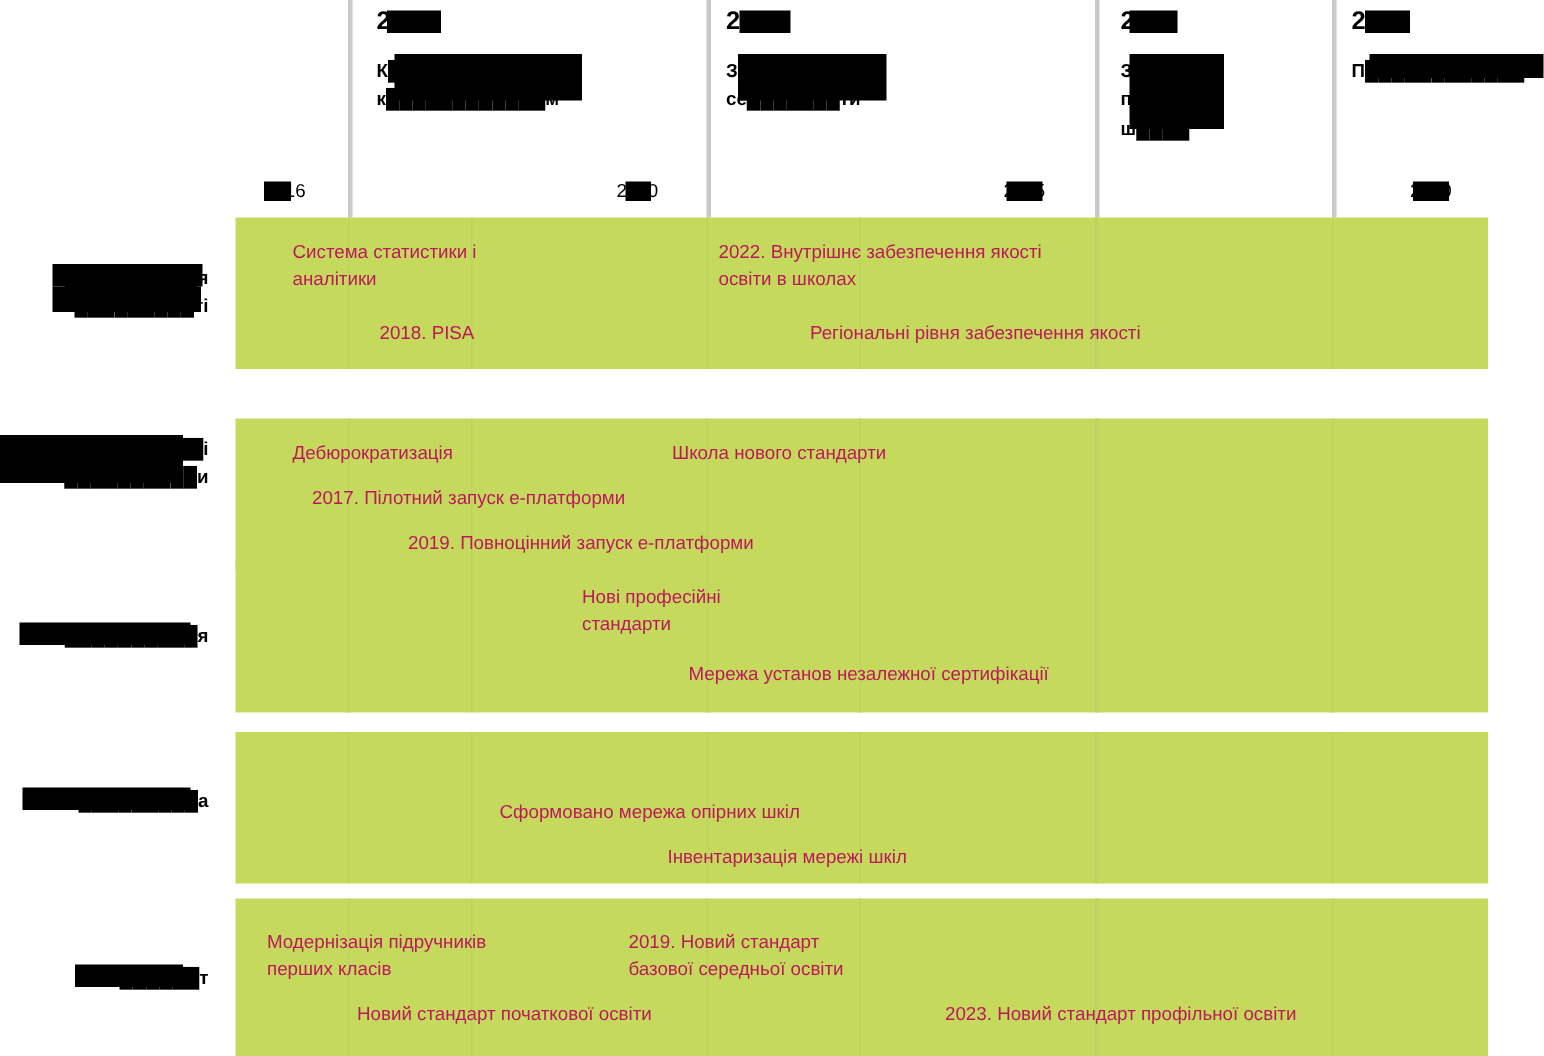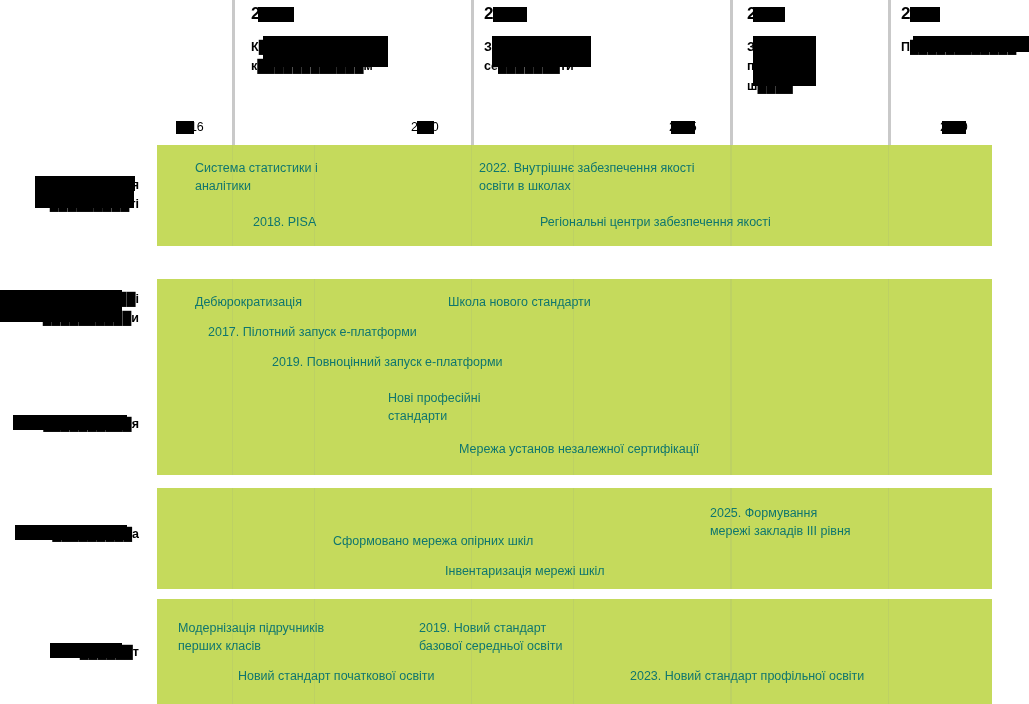--- a/index.html
+++ b/index.html
@@ -83,21 +83,21 @@
     position: absolute;
     top: 0;
     bottom: 0;
     width: 1px;
     background: #bdd163;
   }
   .item {
     position: absolute;
     font-size: 12.5px;
     line-height: 1.45;
-    color: #0f766e;
+    color: #be185d;
     white-space: pre-line;
   }
 </style>
 </head>
 <body>
 
 <div id="column-dividers">
     <div class="col-divider" style="left: 232px; height: 145px;"></div>
     <div class="col-divider" style="left: 471px; height: 145px;"></div>
     <div class="col-divider" style="left: 730px; height: 145px;"></div>
@@ -166,21 +166,21 @@
       <div class="lane-divider" style="left: 314px;"></div>
       <div class="lane-divider" style="left: 416px;"></div>
       <div class="lane-divider" style="left: 573px;"></div>
       <div class="lane-divider" style="left: 574px;"></div>
       <div class="lane-divider" style="left: 731px;"></div>
       <div class="item" style="left: 38px; top: 14px;">Система статистики і
 аналітики</div>
       <div class="item" style="left: 322px; top: 14px;">2022. Внутрішнє забезпечення якості
 освіти в школах</div>
       <div class="item" style="left: 96px; top: 68px;">2018. PISA</div>
-      <div class="item" style="left: 383px; top: 68px;">Регіональні центри забезпечення якості</div>
+      <div class="item" style="left: 383px; top: 68px;">Регіональні рівня забезпечення якості</div>
     </div>
     <div class="lane" style="top: 259px; height: 101px; margin-top: 20px;">
       <div class="lane-divider" style="left: 75px;"></div>
       <div class="lane-divider" style="left: 157px;"></div>
       <div class="lane-divider" style="left: 314px;"></div>
       <div class="lane-divider" style="left: 416px;"></div>
       <div class="lane-divider" style="left: 573px;"></div>
       <div class="lane-divider" style="left: 574px;"></div>
       <div class="lane-divider" style="left: 731px;"></div>
       <div class="item" style="left: 38px; top: 14px;">Дебюрократизація</div>
@@ -201,22 +201,20 @@
 стандарти</div>
     </div>
     <div class="lane" style="top: 488px; height: 101px;">
       <div class="lane-divider" style="left: 75px;"></div>
       <div class="lane-divider" style="left: 157px;"></div>
       <div class="lane-divider" style="left: 314px;"></div>
       <div class="lane-divider" style="left: 416px;"></div>
       <div class="lane-divider" style="left: 573px;"></div>
       <div class="lane-divider" style="left: 574px;"></div>
       <div class="lane-divider" style="left: 731px;"></div>
-      <div class="item" style="left: 553px; top: 16px;">2025. Формування
-мережі закладів III рівня</div>
       <div class="item" style="left: 176px; top: 44px;">Сформовано мережа опірних шкіл</div>
       <div class="item" style="left: 288px; top: 74px;">Інвентаризація мережі шкіл</div>
     </div>
     <div class="lane" style="top: 599px; height: 105px;">
       <div class="lane-divider" style="left: 75px;"></div>
       <div class="lane-divider" style="left: 157px;"></div>
       <div class="lane-divider" style="left: 314px;"></div>
       <div class="lane-divider" style="left: 416px;"></div>
       <div class="lane-divider" style="left: 573px;"></div>
       <div class="lane-divider" style="left: 574px;"></div>

